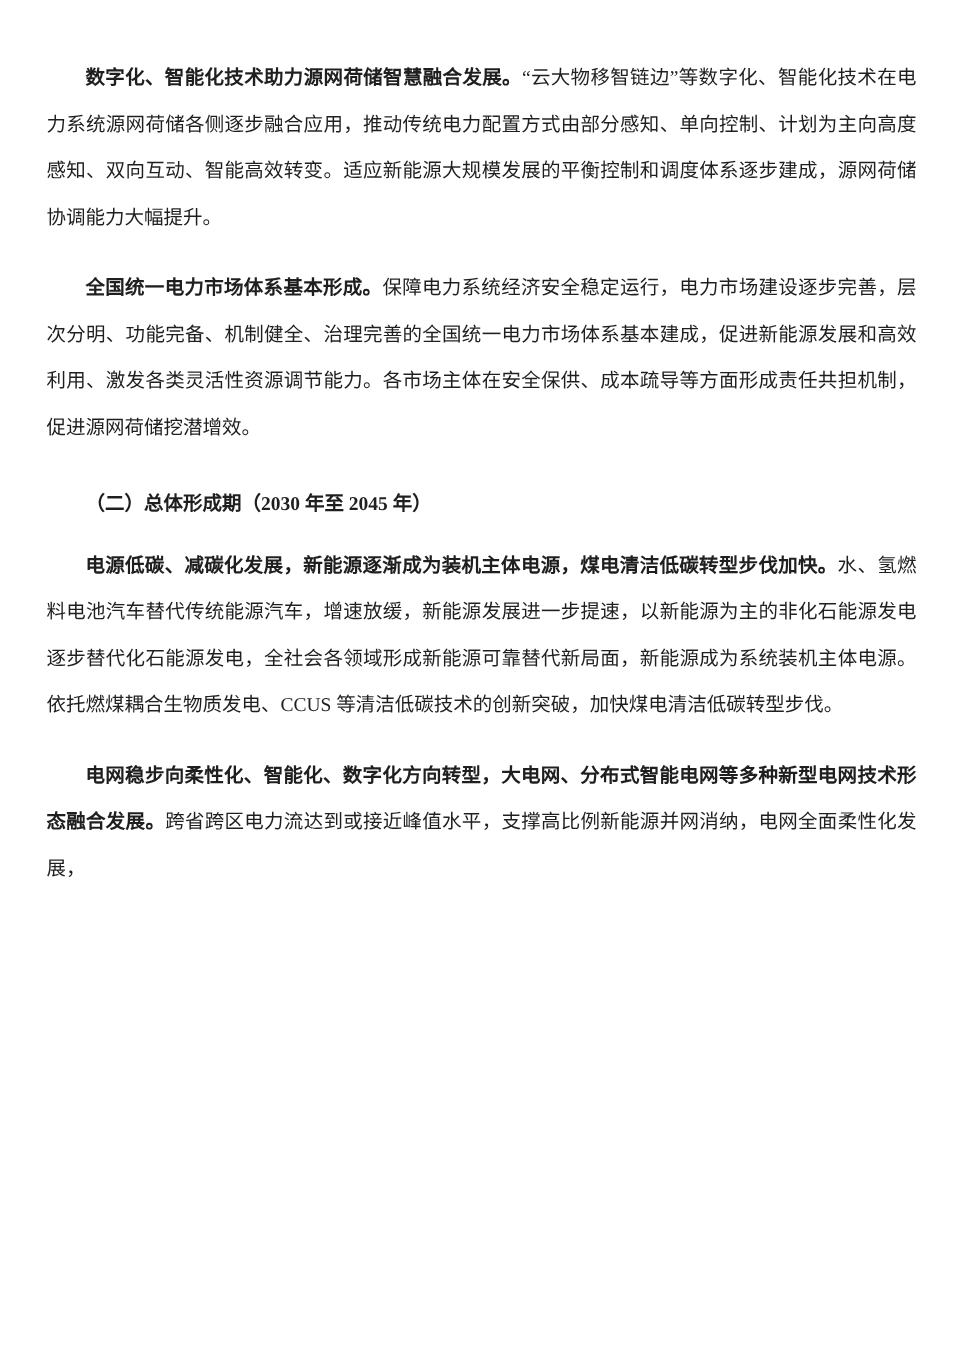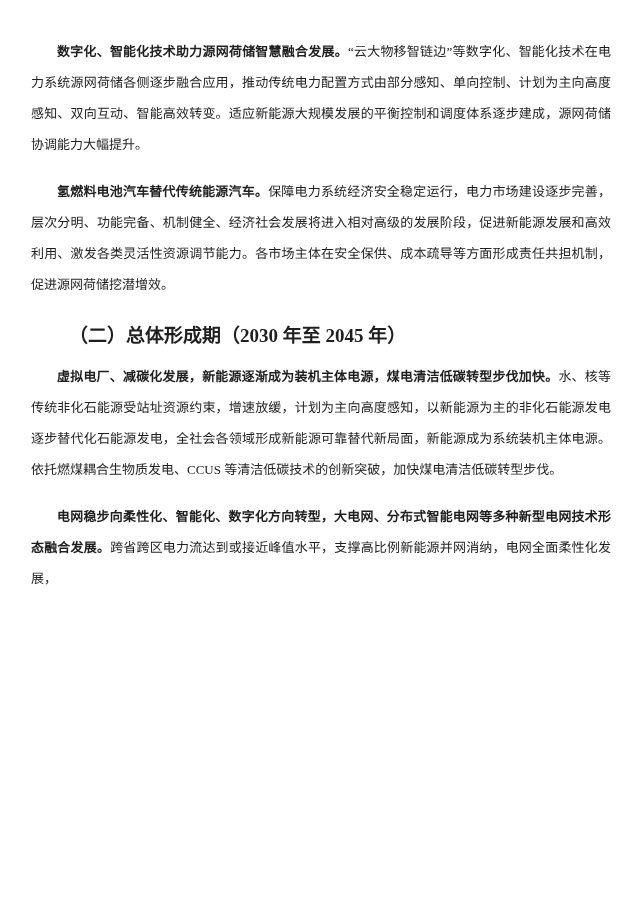--- a/index.html
+++ b/index.html
@@ -27,34 +27,34 @@
   .para {
     margin: 0 0 16px 0;
     text-indent: 2em;
   }
   .lead {
     font-weight: 700;
   }
   .heading {
     margin: 20px 0 10px 0;
     text-indent: 2em;
-    font-size: 19px;
+    font-size: 13px;
     font-weight: 700;
   }
 </style>
 </head>
 <body>
 
 <div class="page">
 
   <p class="para"><b class="lead">数字化、智能化技术助力源网荷储智慧融合发展。</b><span>“云大物移智链边”等数字化、智能化技术在电力系统源网荷储各侧逐步融合应用，推动传统电力配置方式由部分感知、单向控制、计划为主向高度感知、双向互动、智能高效转变。适应新能源大规模发展的平衡控制和调度体系逐步建成，源网荷储协调能力大幅提升。</span></p>
 
-  <p class="para"><b class="lead">氢燃料电池汽车替代传统能源汽车。</b><span>保障电力系统经济安全稳定运行，电力市场建设逐步完善，层次分明、功能完备、机制健全、经济社会发展将进入相对高级的发展阶段，促进新能源发展和高效利用、激发各类灵活性资源调节能力。各市场主体在安全保供、成本疏导等方面形成责任共担机制，促进源网荷储挖潜增效。</span></p>
+  <p class="para"><b class="lead">全国统一电力市场体系基本形成。</b><span>保障电力系统经济安全稳定运行，电力市场建设逐步完善，层次分明、功能完备、机制健全、治理完善的全国统一电力市场体系基本建成，促进新能源发展和高效利用、激发各类灵活性资源调节能力。各市场主体在安全保供、成本疏导等方面形成责任共担机制，促进源网荷储挖潜增效。</span></p>
 
   <h3 class="heading">（二）总体形成期（2030 年至 2045 年）</h3>
 
 
 
-  <p class="para"><b class="lead">虚拟电厂、减碳化发展，新能源逐渐成为装机主体电源，煤电清洁低碳转型步伐加快。</b><span>水、核等传统非化石能源受站址资源约束，增速放缓，计划为主向高度感知，以新能源为主的非化石能源发电逐步替代化石能源发电，全社会各领域形成新能源可靠替代新局面，新能源成为系统装机主体电源。依托燃煤耦合生物质发电、CCUS 等清洁低碳技术的创新突破，加快煤电清洁低碳转型步伐。</span></p>
+  <p class="para"><b class="lead">电源低碳、减碳化发展，新能源逐渐成为装机主体电源，煤电清洁低碳转型步伐加快。</b><span>水、氢燃料电池汽车替代传统能源汽车，增速放缓，新能源发展进一步提速，以新能源为主的非化石能源发电逐步替代化石能源发电，全社会各领域形成新能源可靠替代新局面，新能源成为系统装机主体电源。依托燃煤耦合生物质发电、CCUS 等清洁低碳技术的创新突破，加快煤电清洁低碳转型步伐。</span></p>
 
   <p class="para"><b class="lead">电网稳步向柔性化、智能化、数字化方向转型，大电网、分布式智能电网等多种新型电网技术形态融合发展。</b><span>跨省跨区电力流达到或接近峰值水平，支撑高比例新能源并网消纳，电网全面柔性化发展，</span></p>
 
 </div>
 
 </body></html>

